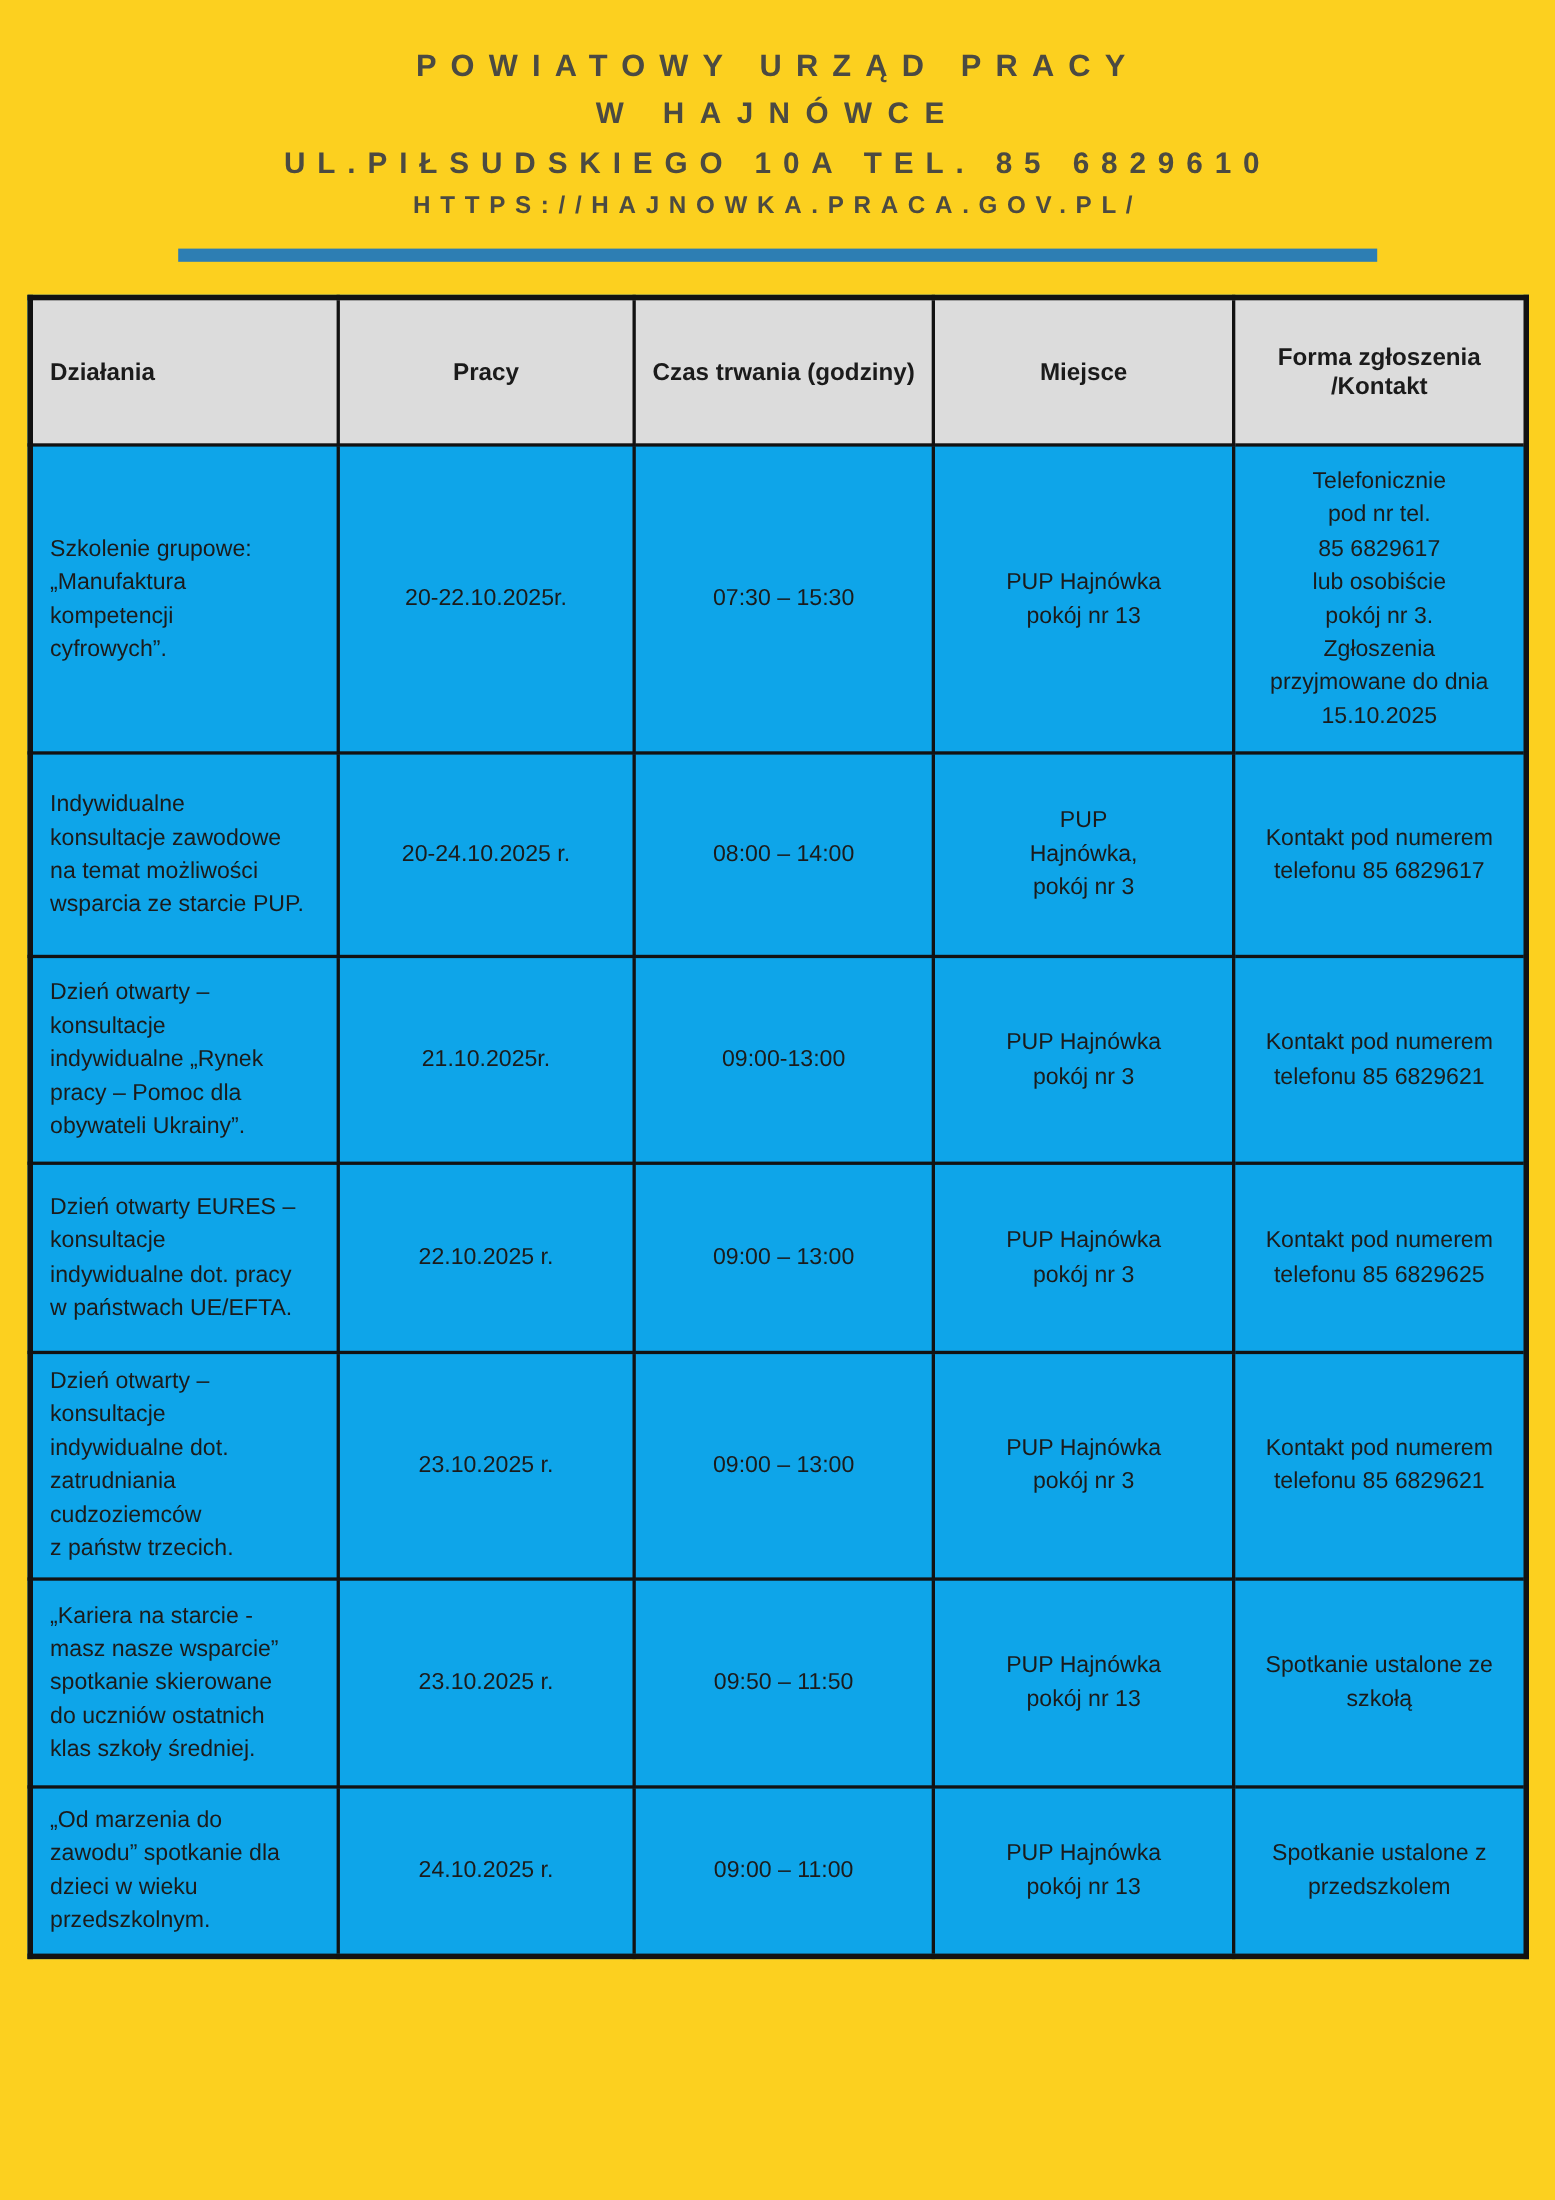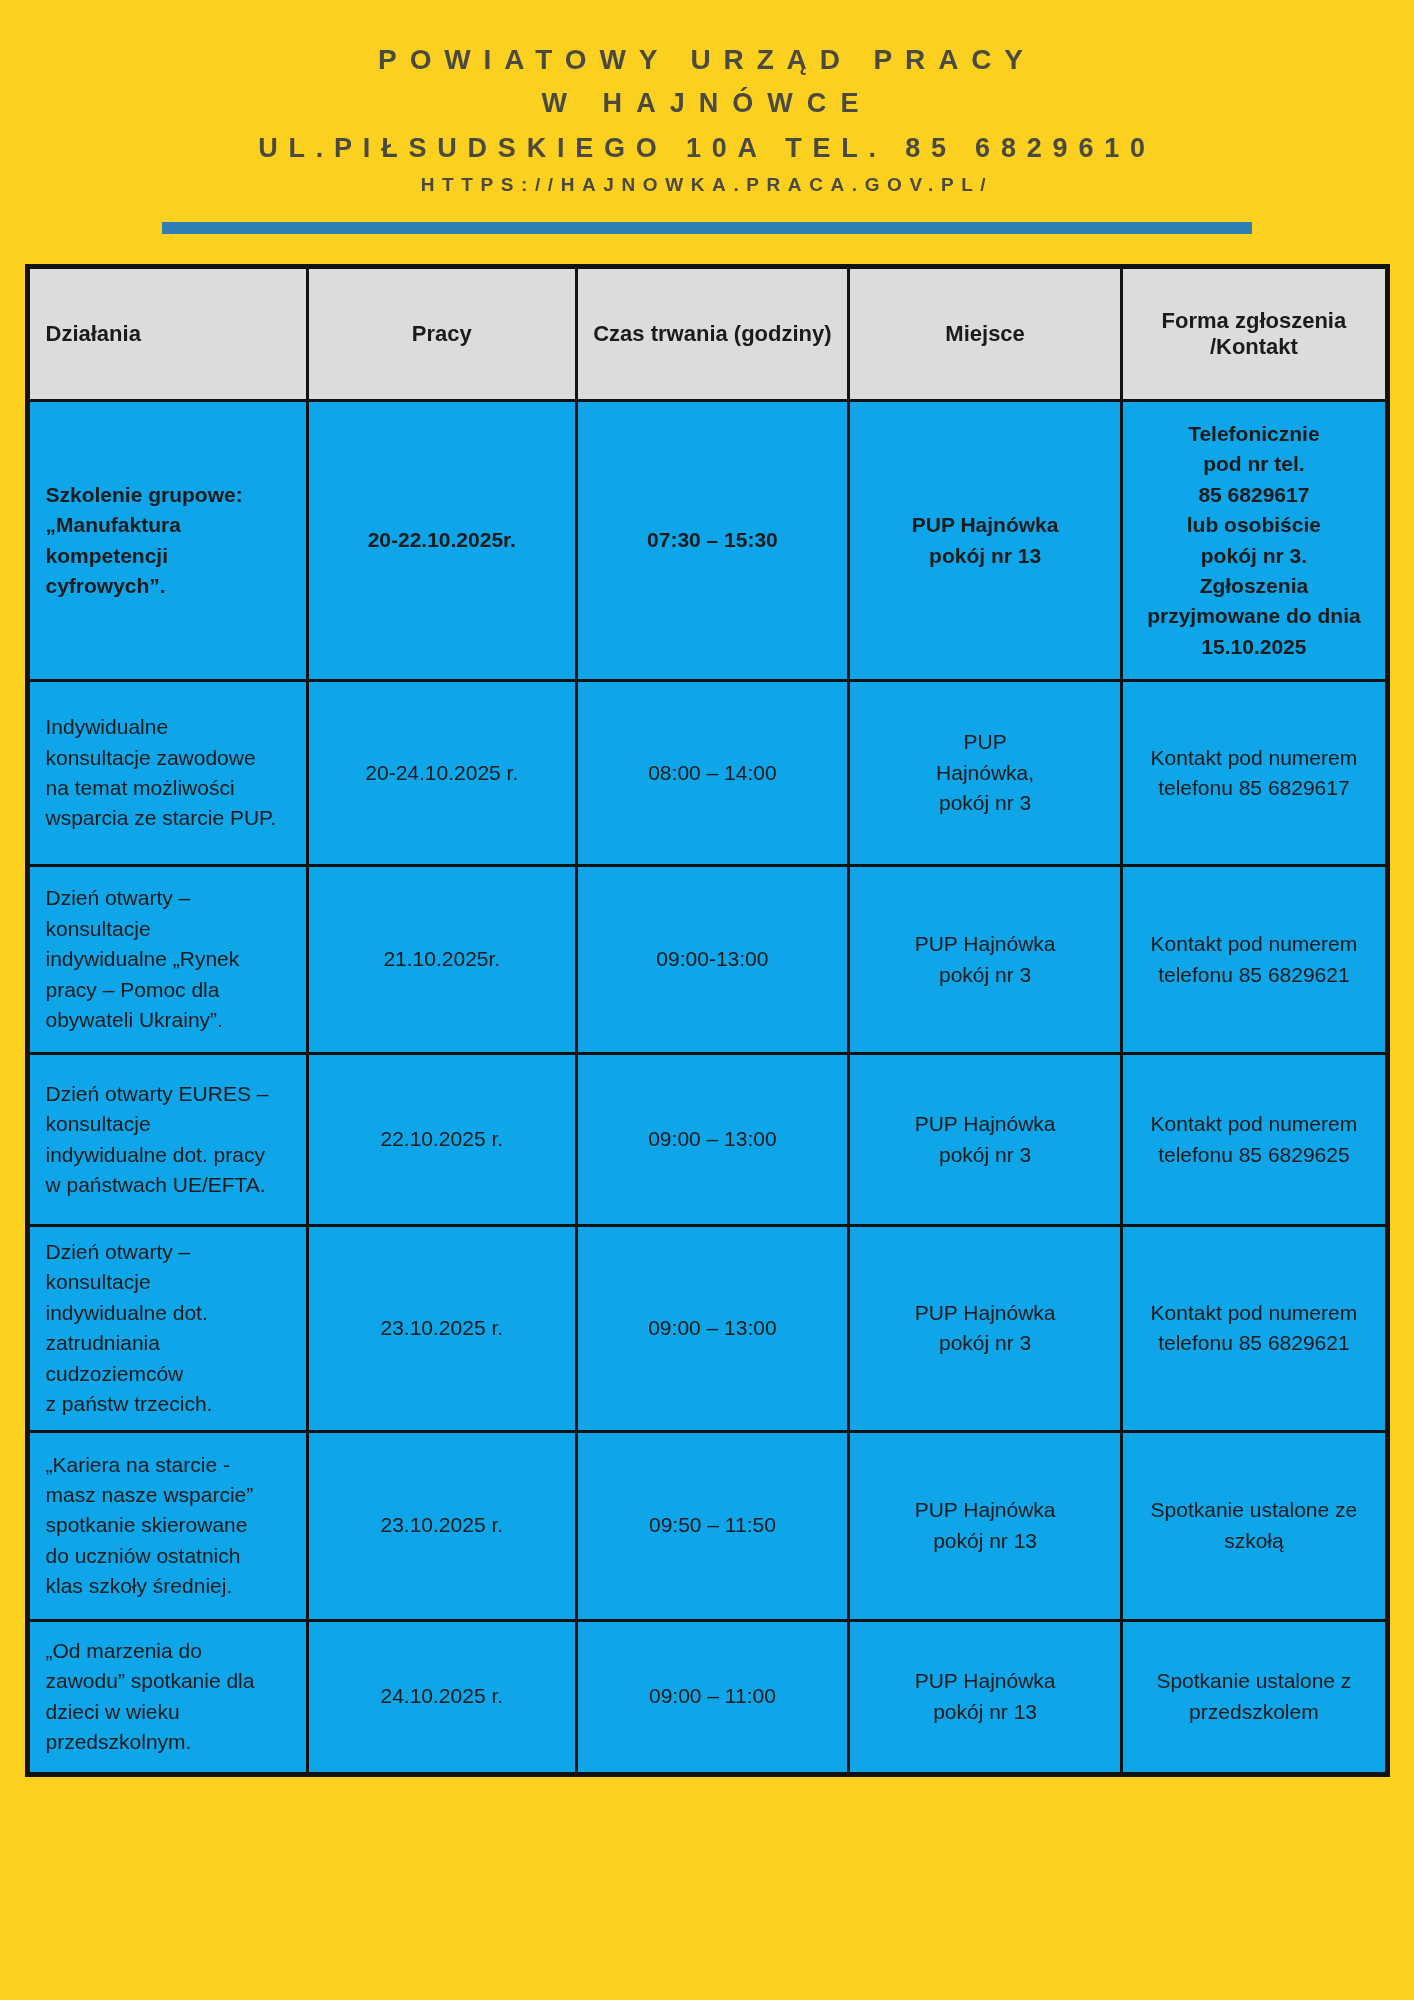--- a/index.html
+++ b/index.html
@@ -21,21 +21,21 @@
   .header{
     text-align:center;
     padding-top:44px;
     color:var(--title);
     font-weight:bold;
   }
   .title-line{white-space:nowrap;}
   .line1{font-size:28px;letter-spacing:0.46em;margin-bottom:12px;}
   .line2{font-size:27px;letter-spacing:0.52em;margin-bottom:14px;}
   .line3{font-size:27px;letter-spacing:0.40em;margin-bottom:10px;}
-  .line4{font-size:19px;letter-spacing:0.40em;}
+  .line4{font-size:22px;letter-spacing:0.40em;}
   .accent-bar{
     width:1090px;height:12px;
     background:var(--accent);
     margin:26px auto 0;
   }
   table.schedule{
     border-collapse:collapse;
     width:1365px;
     margin:30px auto 0;
     background:#0ea5e9;
@@ -56,21 +56,21 @@
     height:134px;
     text-align:center;
   }
   th.col-dzialania{text-align:left;padding-left:16px;}
   td{
     font-size:21px;
     line-height:1.45;
     text-align:center;
   }
   td.cell-dzialania{text-align:left;padding-left:16px;padding-right:10px;}
-  tr.r0 td{height:280px;font-weight:bold;}
+  tr.r0 td{height:280px;}
   tr.r1 td{height:150px;}
   tr.r2 td{height:185px;}
   tr.r3 td{height:188px;}
   tr.r4 td{height:172px;}
   tr.r5 td{height:203px;}
   tr.r6 td{height:189px;}
   tr.r7 td{height:154px;}
 </style>
 </head>
 <body>

